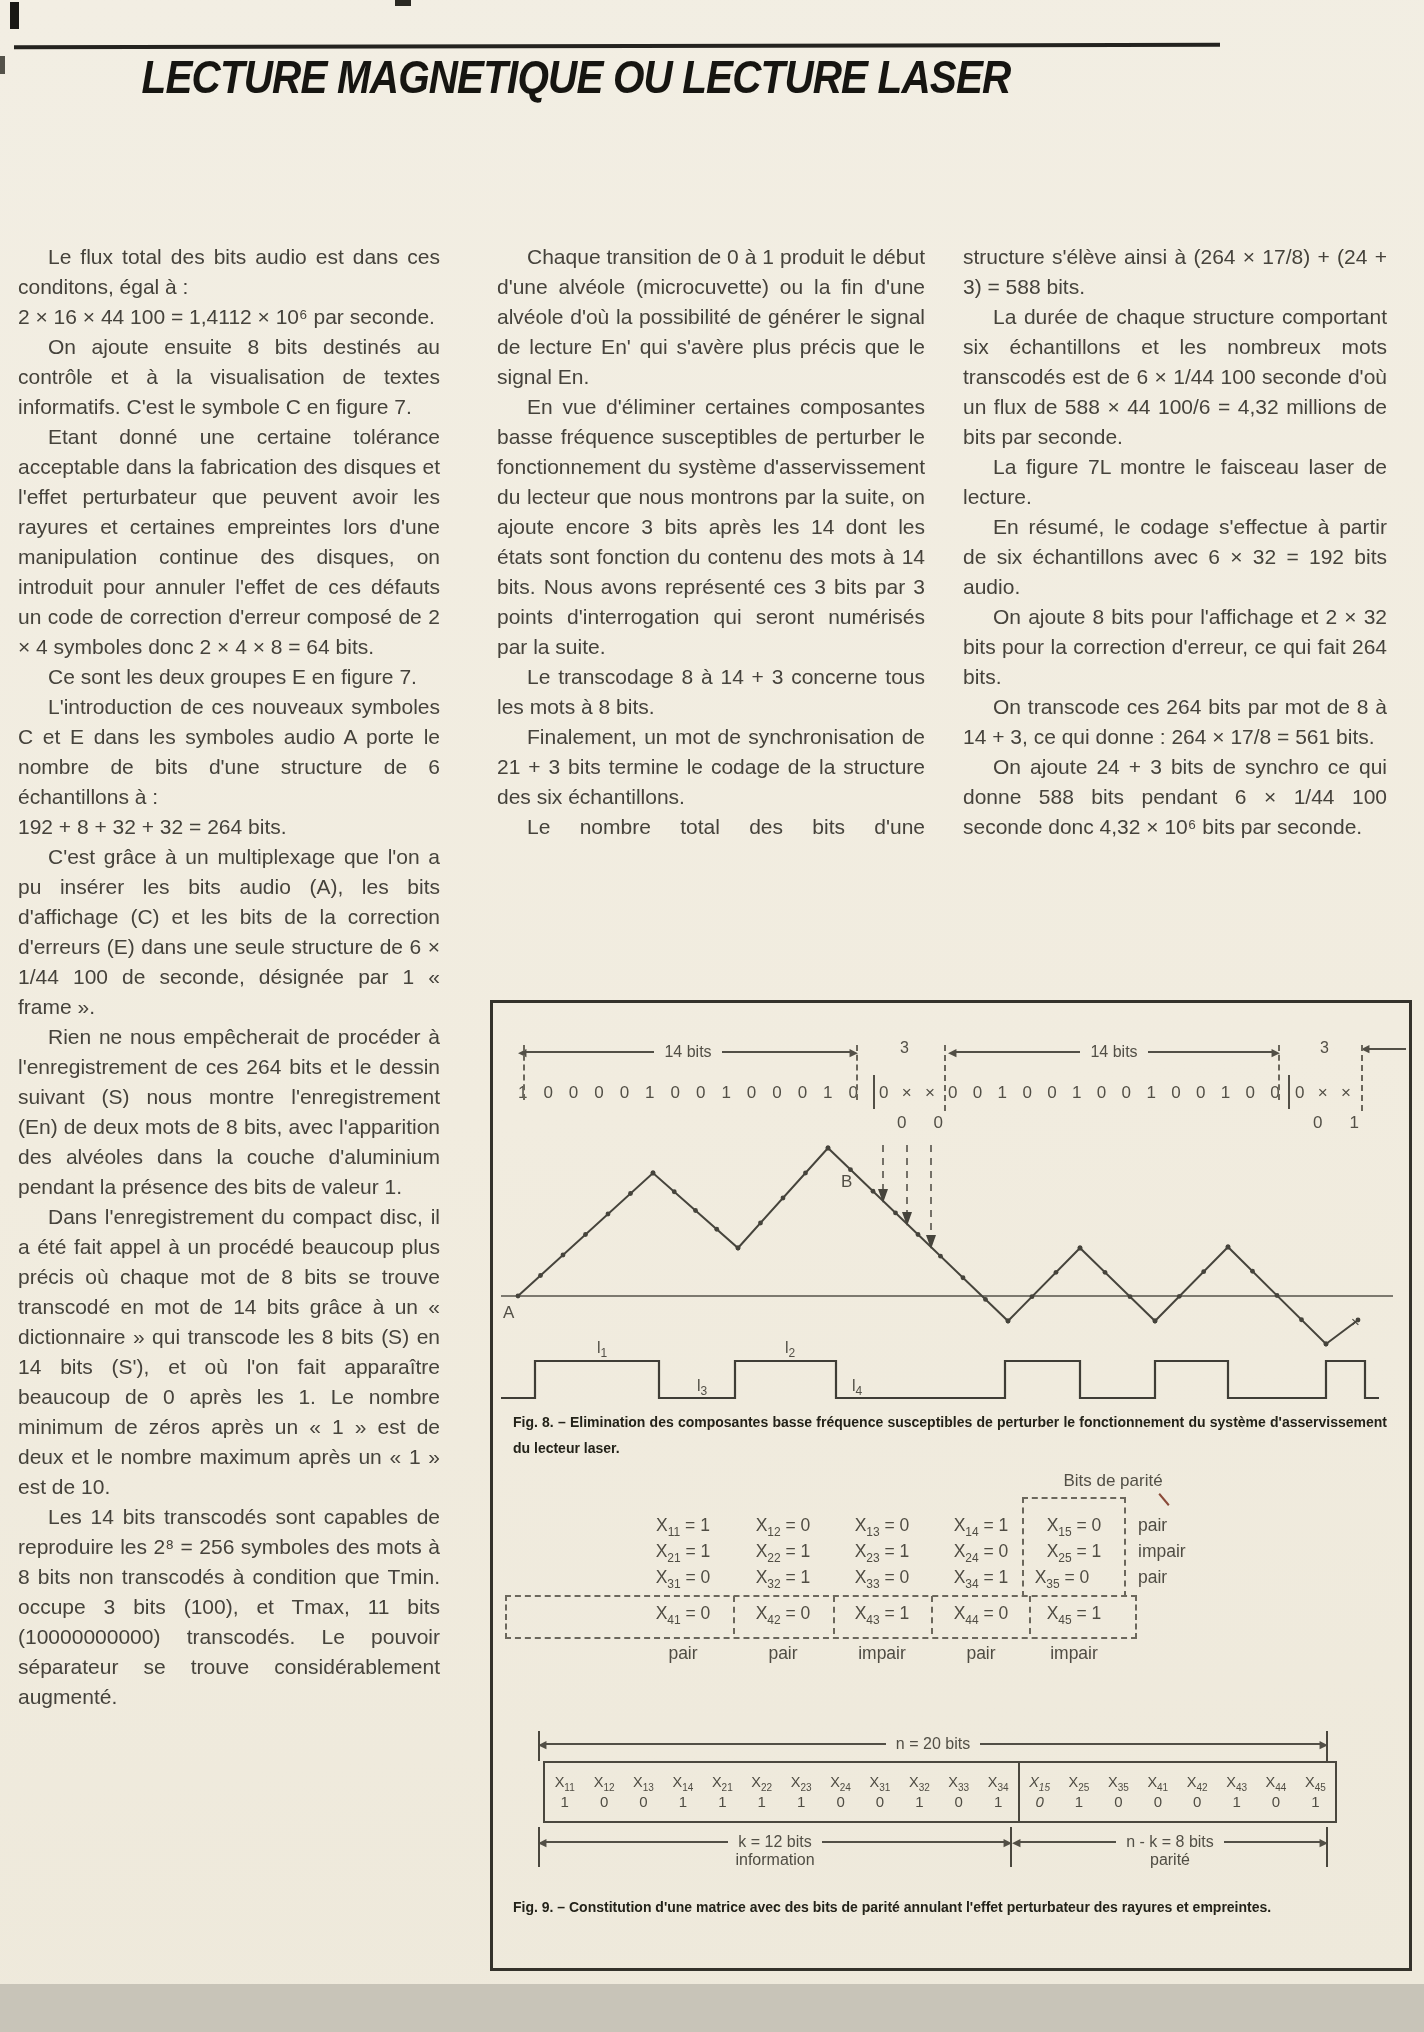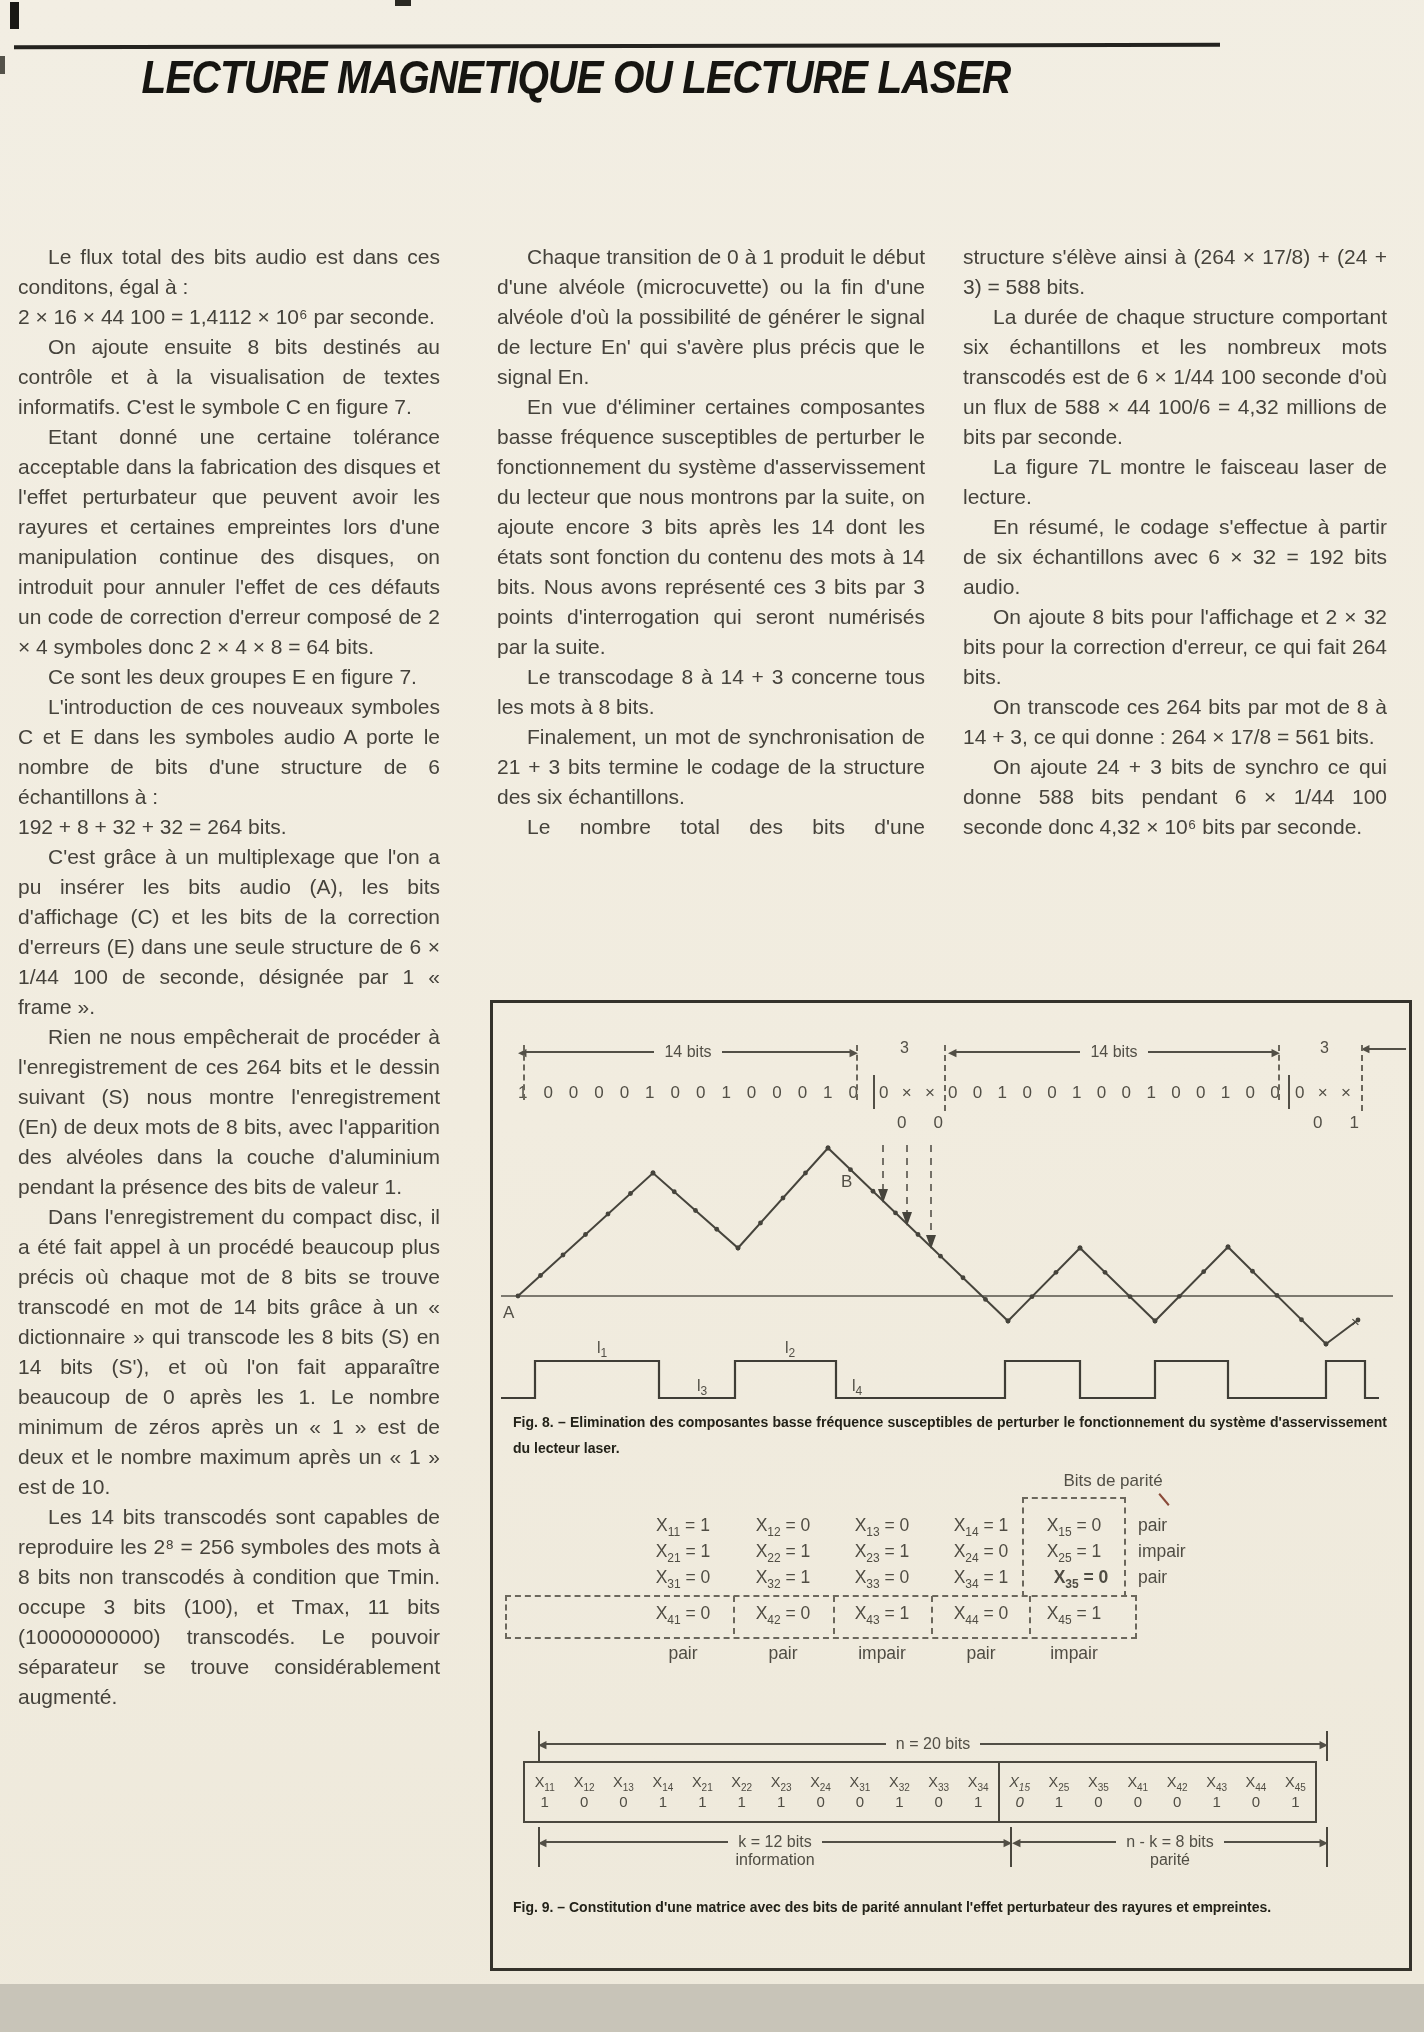--- a/index.html
+++ b/index.html
@@ -45,21 +45,21 @@
   .parhead{position:absolute;left:545px;top:468px;width:150px;text-align:center;font-size:17px;color:#524f46;}
   .ptick{position:absolute;left:670px;top:489px;width:2px;height:15px;background:#8a4a38;transform:rotate(-40deg);}
   .mcell,.mbot{position:absolute;width:104px;text-align:center;font-size:17.5px;color:#4f4c43;white-space:nowrap;}
   .mside{position:absolute;left:645px;width:90px;font-size:17.5px;color:#4f4c43;}
   .figbox sub{font-size:12px;}
   .dboxv{position:absolute;left:529px;top:494px;width:100px;height:98px;border:2px dashed #6b675c;border-bottom:none;}
   .dboxh{position:absolute;left:12px;top:592px;width:628px;height:40px;border:2px dashed #6b675c;}
   .dsep{position:absolute;border-left:2px dashed #6b675c;height:38px;top:593px;}
   
   .narr{left:45px;top:732px;width:790px;} .karr{left:45px;top:830px;width:474px;} .nkarr{left:519px;top:830px;width:316px;}
-  #cwbox{position:absolute;left:30px;top:758px;width:790px;height:58px;display:flex;border:2px solid #4a473e;}
+  #cwbox{position:absolute;left:50px;top:758px;width:790px;height:58px;display:flex;border:2px solid #4a473e;}
   .cwc{flex:1;display:flex;flex-direction:column;align-items:center;justify-content:center;gap:1px;color:#4f4c43;}
   .cwc.sep{border-left:2px solid #4a473e;font-style:italic;}
   .cwh{font-size:14.5px;} .cwh sub{font-size:10px;} .cwv{font-size:15px;}
   .asub{position:absolute;text-align:center;font-size:16px;color:#4f4c43;}
   .ksub{left:45px;top:848px;width:474px;} .nksub{left:519px;top:848px;width:316px;}
   .tk{position:absolute;border-left:2px solid #4a473e;}
   
   .footer{position:absolute;left:790px;top:1982px;width:310px;text-align:right;
           font-weight:bold;font-size:20px;color:#1d1c18;}
 </style>
@@ -275,21 +275,21 @@
         <div class="mcell" style="left: 529px; top: 512px;">X<sub>15</sub> = 0</div>
         <div class="mcell" style="left: 138px; top: 538px;">X<sub>21</sub> = 1</div>
         <div class="mcell" style="left: 238px; top: 538px;">X<sub>22</sub> = 1</div>
         <div class="mcell" style="left: 337px; top: 538px;">X<sub>23</sub> = 1</div>
         <div class="mcell" style="left: 436px; top: 538px;">X<sub>24</sub> = 0</div>
         <div class="mcell" style="left: 529px; top: 538px;">X<sub>25</sub> = 1</div>
         <div class="mcell" style="left: 138px; top: 564px;">X<sub>31</sub> = 0</div>
         <div class="mcell" style="left: 238px; top: 564px;">X<sub>32</sub> = 1</div>
         <div class="mcell" style="left: 337px; top: 564px;">X<sub>33</sub> = 0</div>
         <div class="mcell" style="left: 436px; top: 564px;">X<sub>34</sub> = 1</div>
-        <div class="mcell" style="left: 536px; top: 564px; font-weight: bold;">X<sub>35</sub> = 0</div>
+        <div class="mcell" style="left: 517px; top: 564px;">X<sub>35</sub> = 0</div>
         <div class="mcell" style="left: 138px; top: 600px;">X<sub>41</sub> = 0</div>
         <div class="mcell" style="left: 238px; top: 600px;">X<sub>42</sub> = 0</div>
         <div class="mcell" style="left: 337px; top: 600px;">X<sub>43</sub> = 1</div>
         <div class="mcell" style="left: 436px; top: 600px;">X<sub>44</sub> = 0</div>
         <div class="mcell" style="left: 529px; top: 600px;">X<sub>45</sub> = 1</div>
         <div class="mside" style="top: 512px;">pair</div>
         <div class="mside" style="top: 538px;">impair</div>
         <div class="mside" style="top: 564px;">pair</div>
         <div class="mbot" style="left: 138px; top: 640px;">pair</div>
         <div class="mbot" style="left: 238px; top: 640px;">pair</div>

